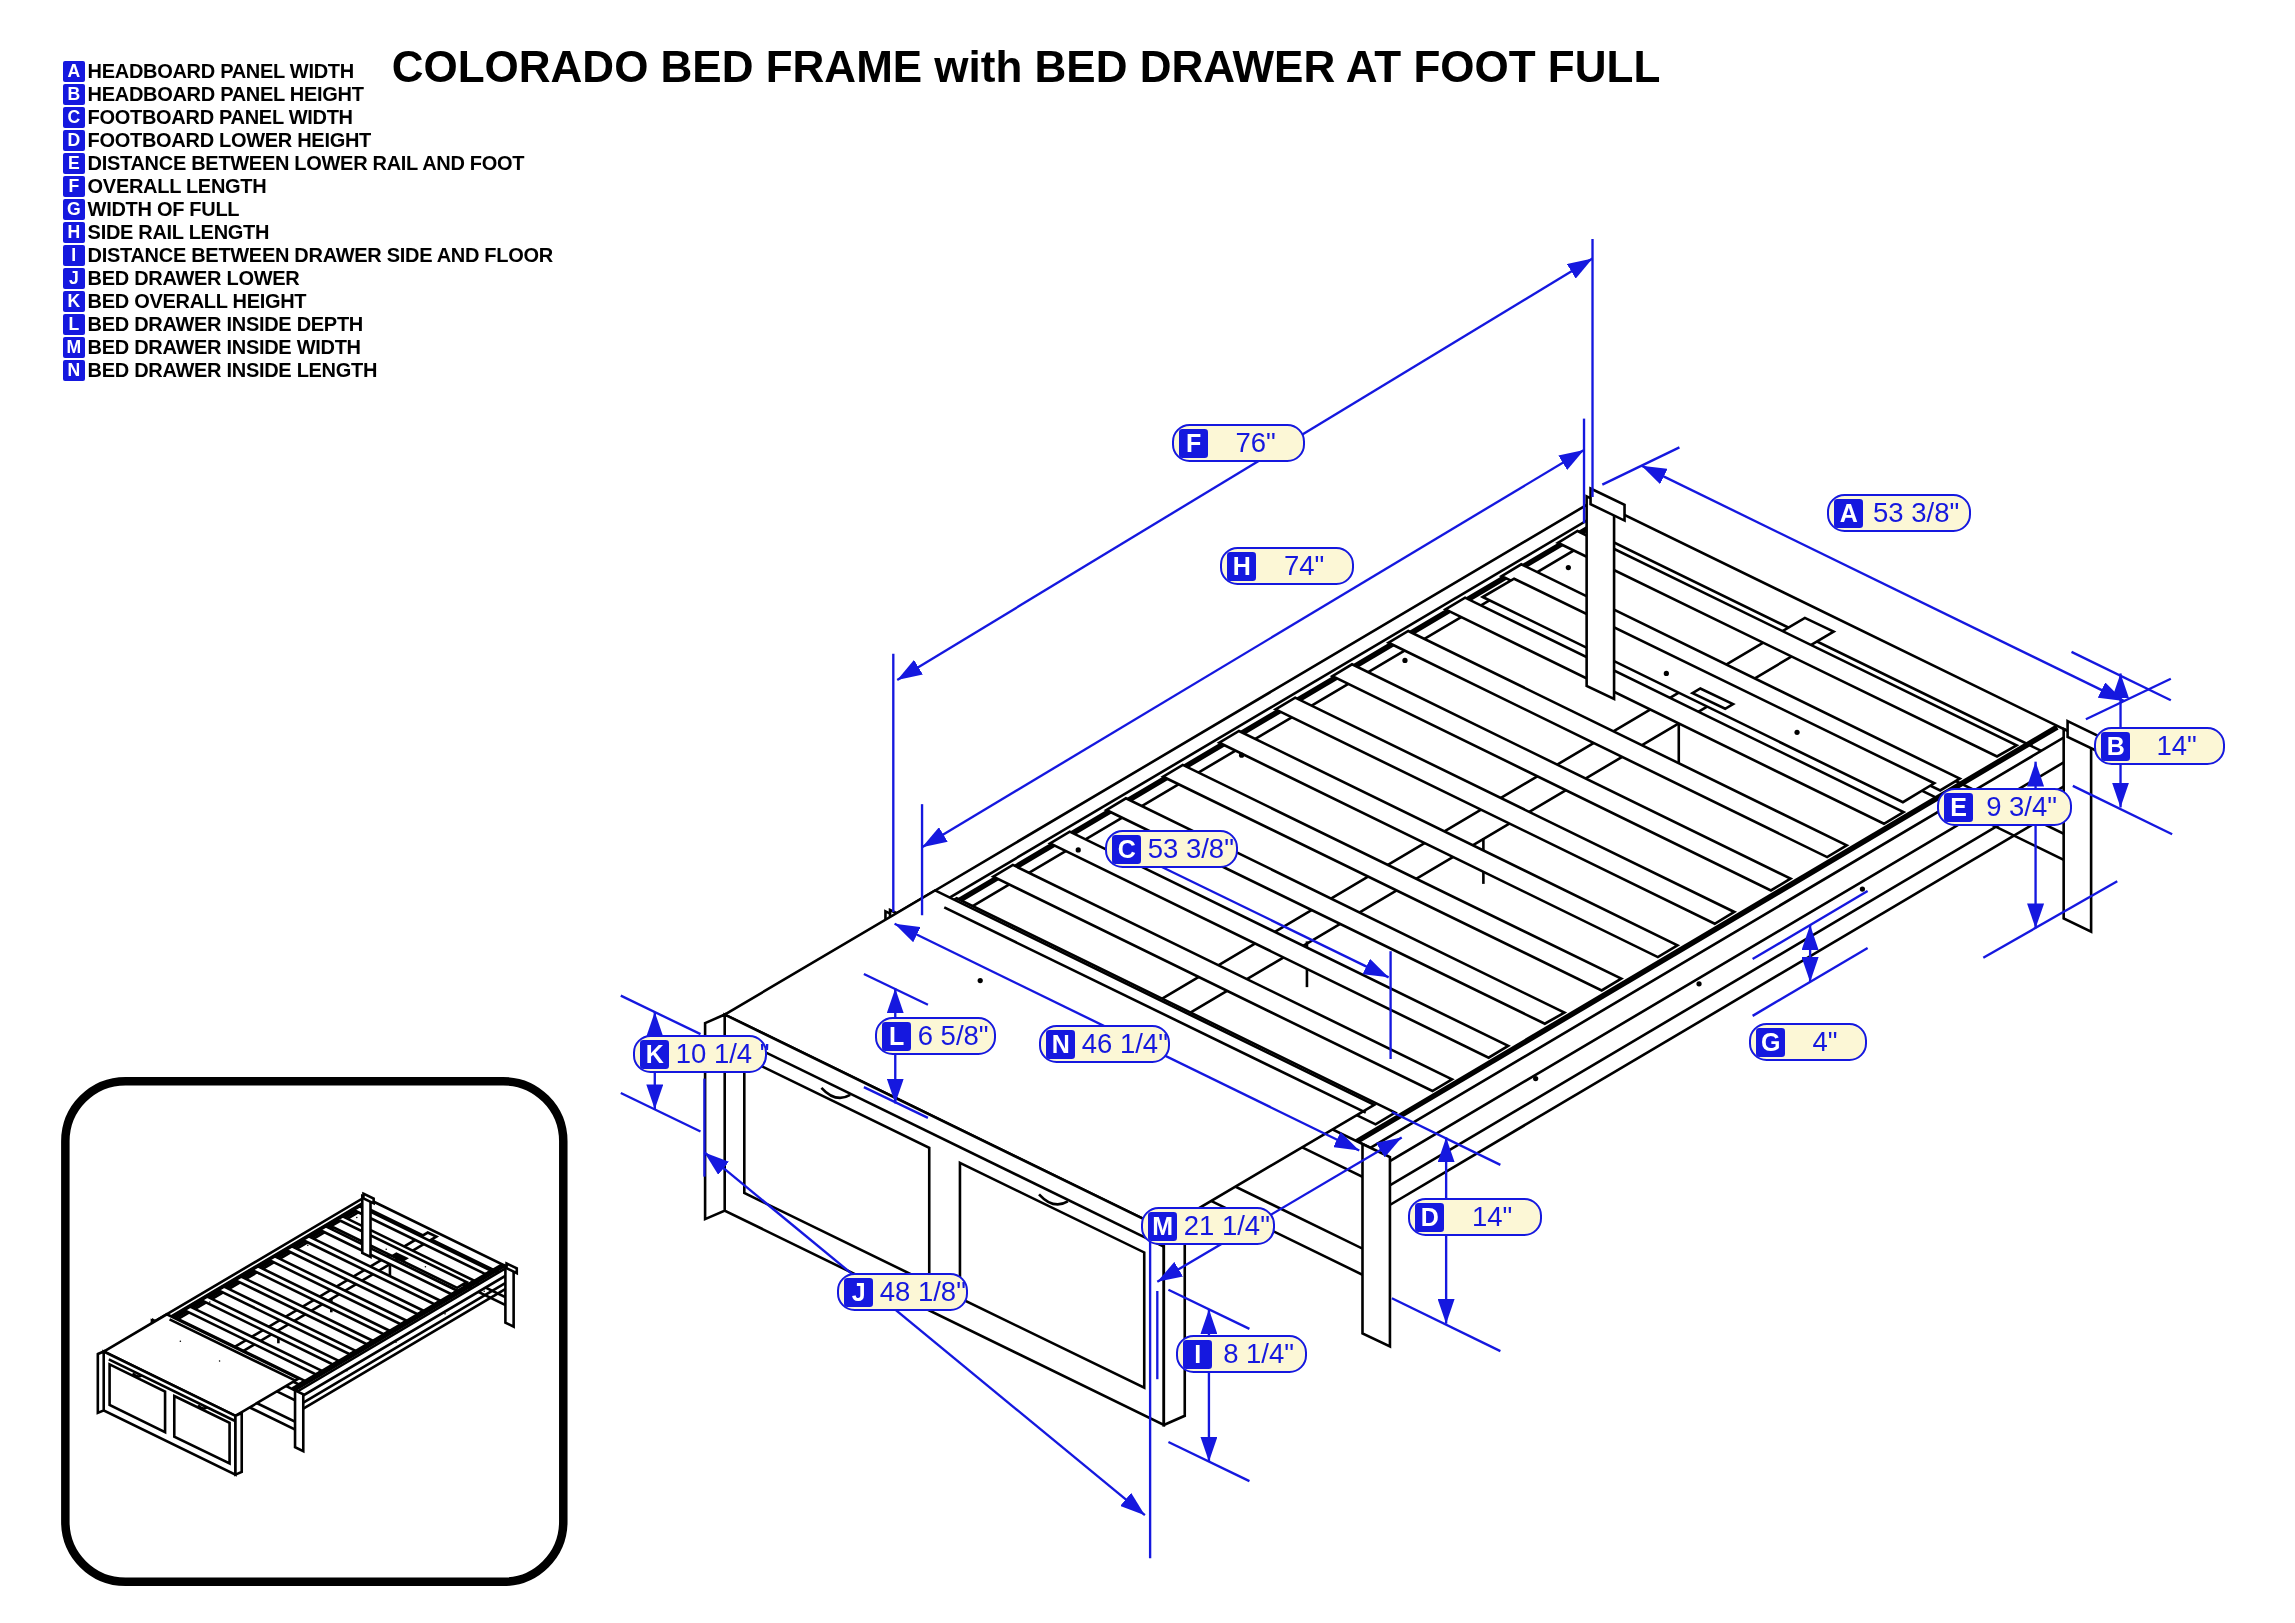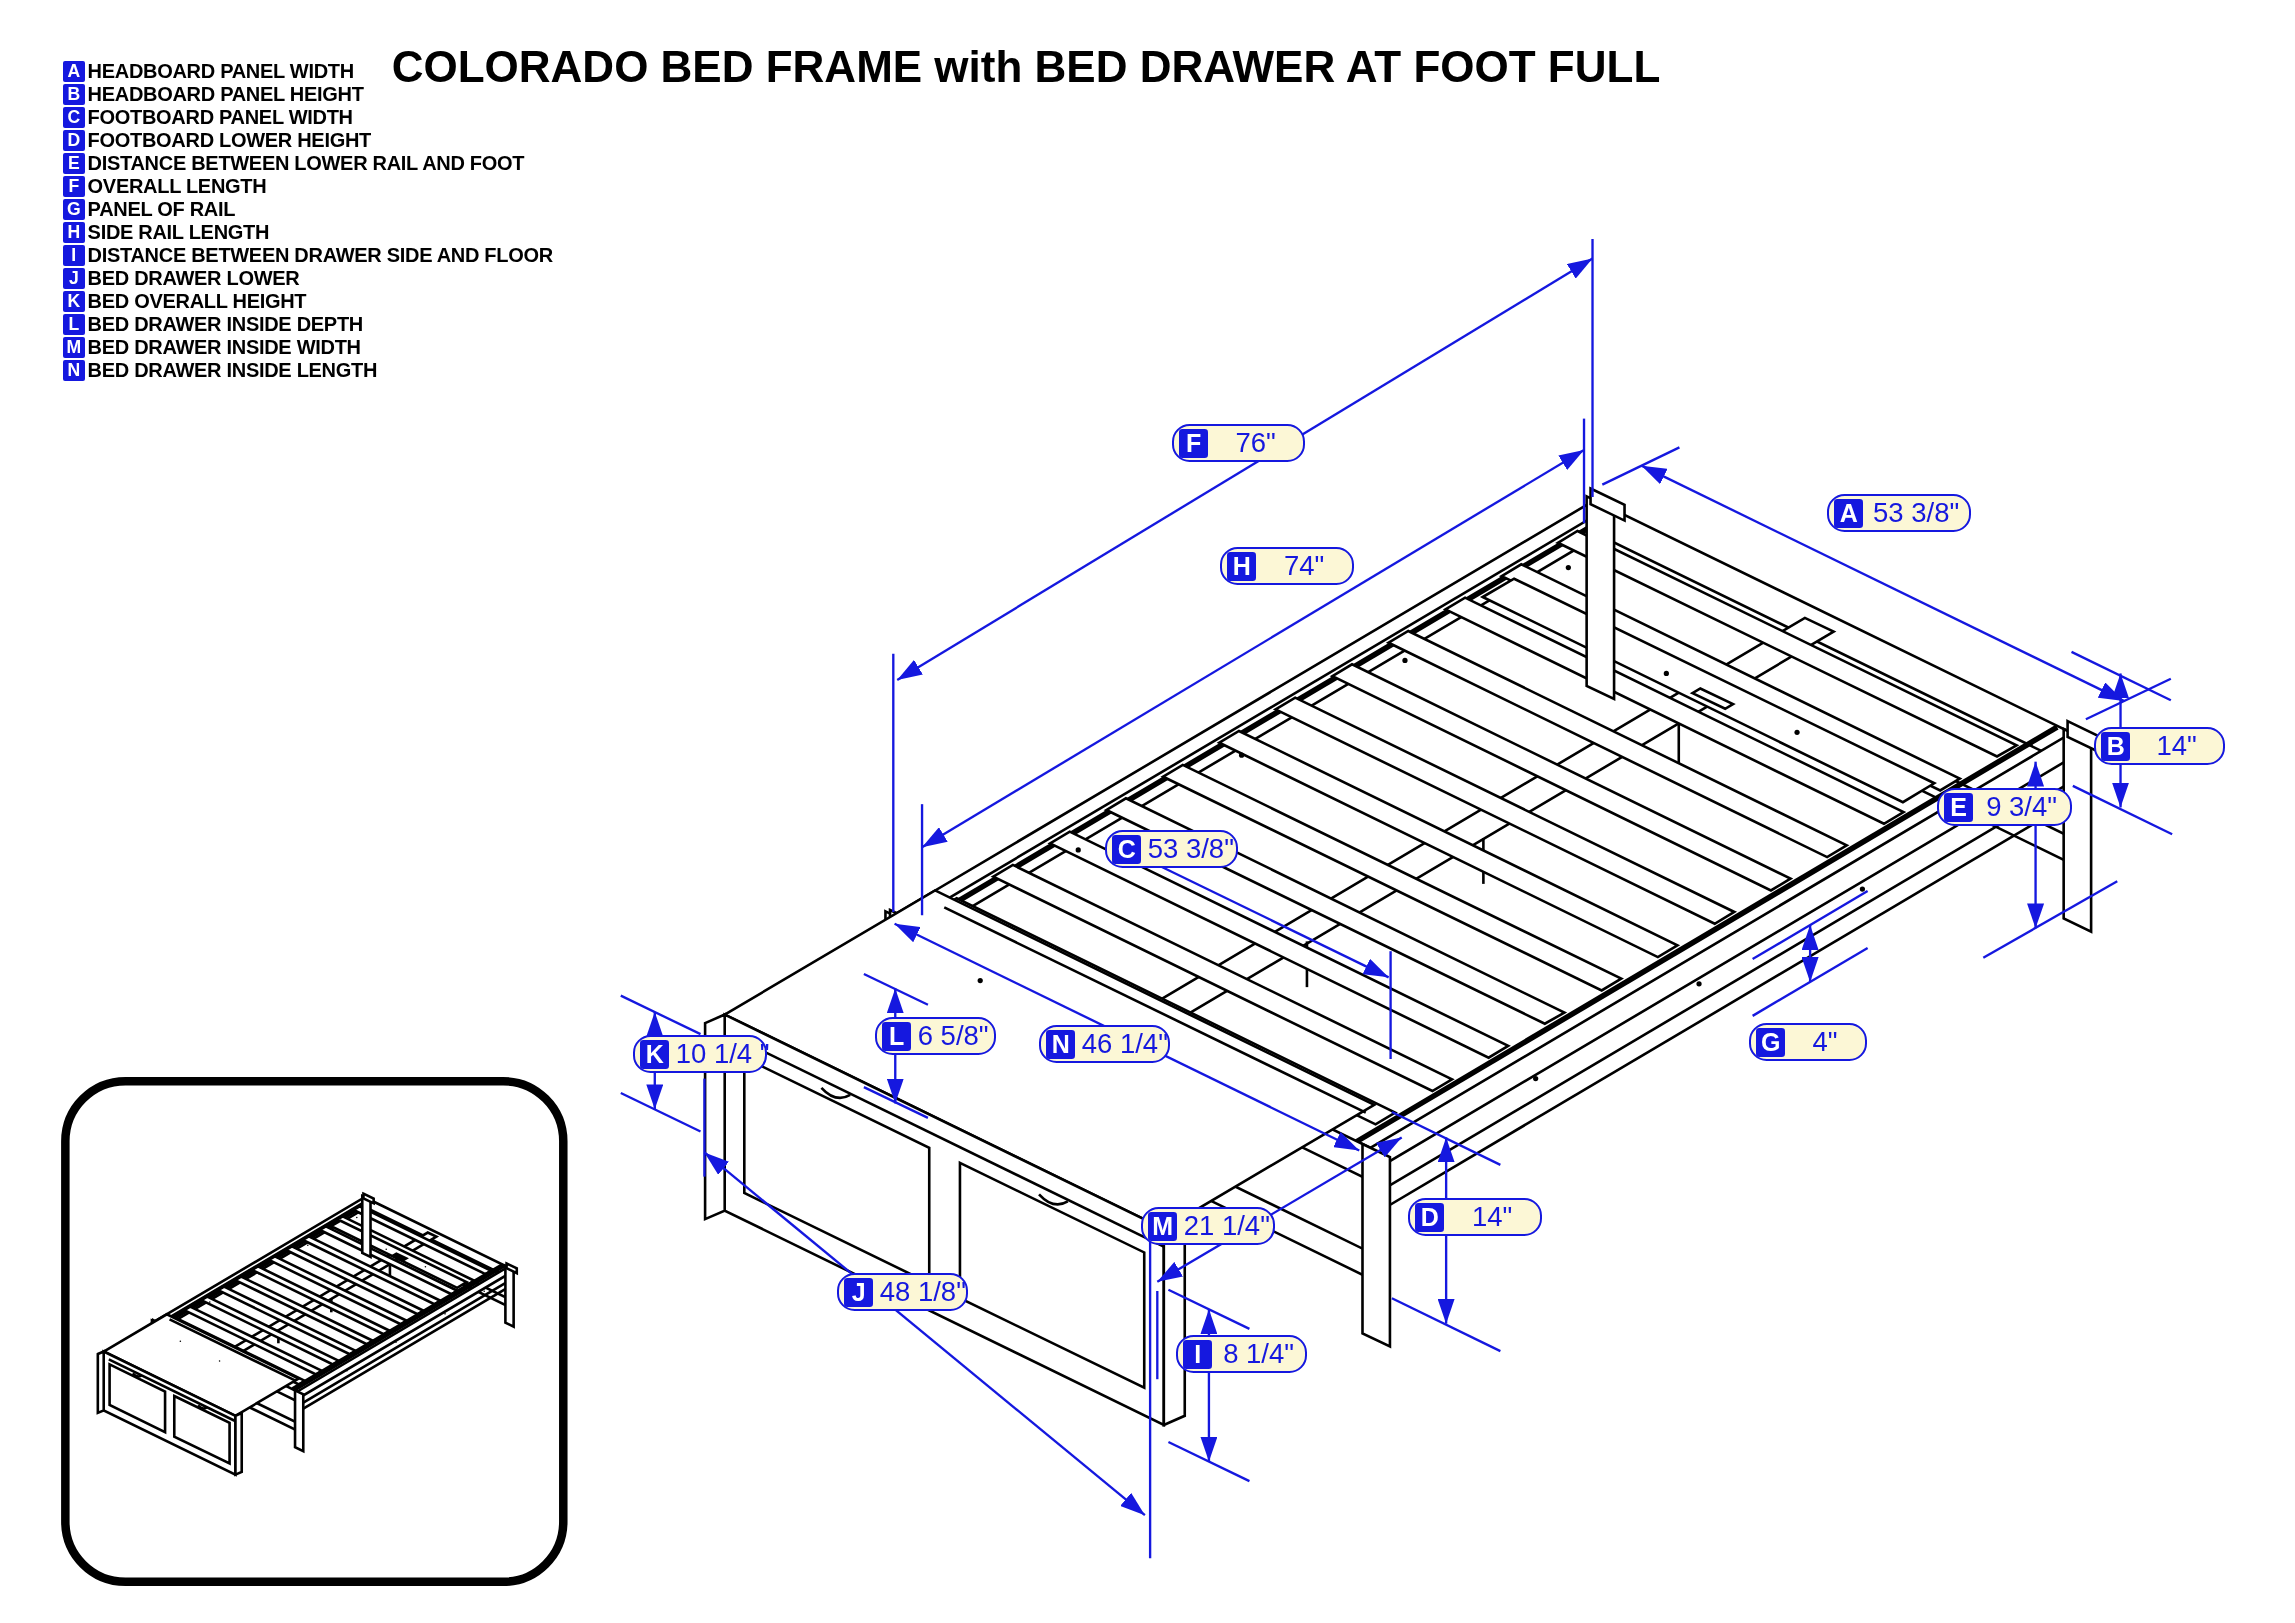--- a/index.html
+++ b/index.html
@@ -212,21 +212,21 @@
   <div class="legend-row">
       <span class="legend-badge">E</span>
       <span class="legend-text">DISTANCE BETWEEN LOWER RAIL AND FOOT</span>
     </div>
   <div class="legend-row">
       <span class="legend-badge">F</span>
       <span class="legend-text">OVERALL LENGTH</span>
     </div>
   <div class="legend-row">
       <span class="legend-badge">G</span>
-      <span class="legend-text">PANEL OF RAIL</span>
+      <span class="legend-text">WIDTH OF FULL</span>
     </div>
   <div class="legend-row">
       <span class="legend-badge">H</span>
       <span class="legend-text">SIDE RAIL LENGTH</span>
     </div>
   <div class="legend-row">
       <span class="legend-badge">I</span>
       <span class="legend-text">DISTANCE BETWEEN DRAWER SIDE AND FLOOR</span>
     </div>
   <div class="legend-row">

